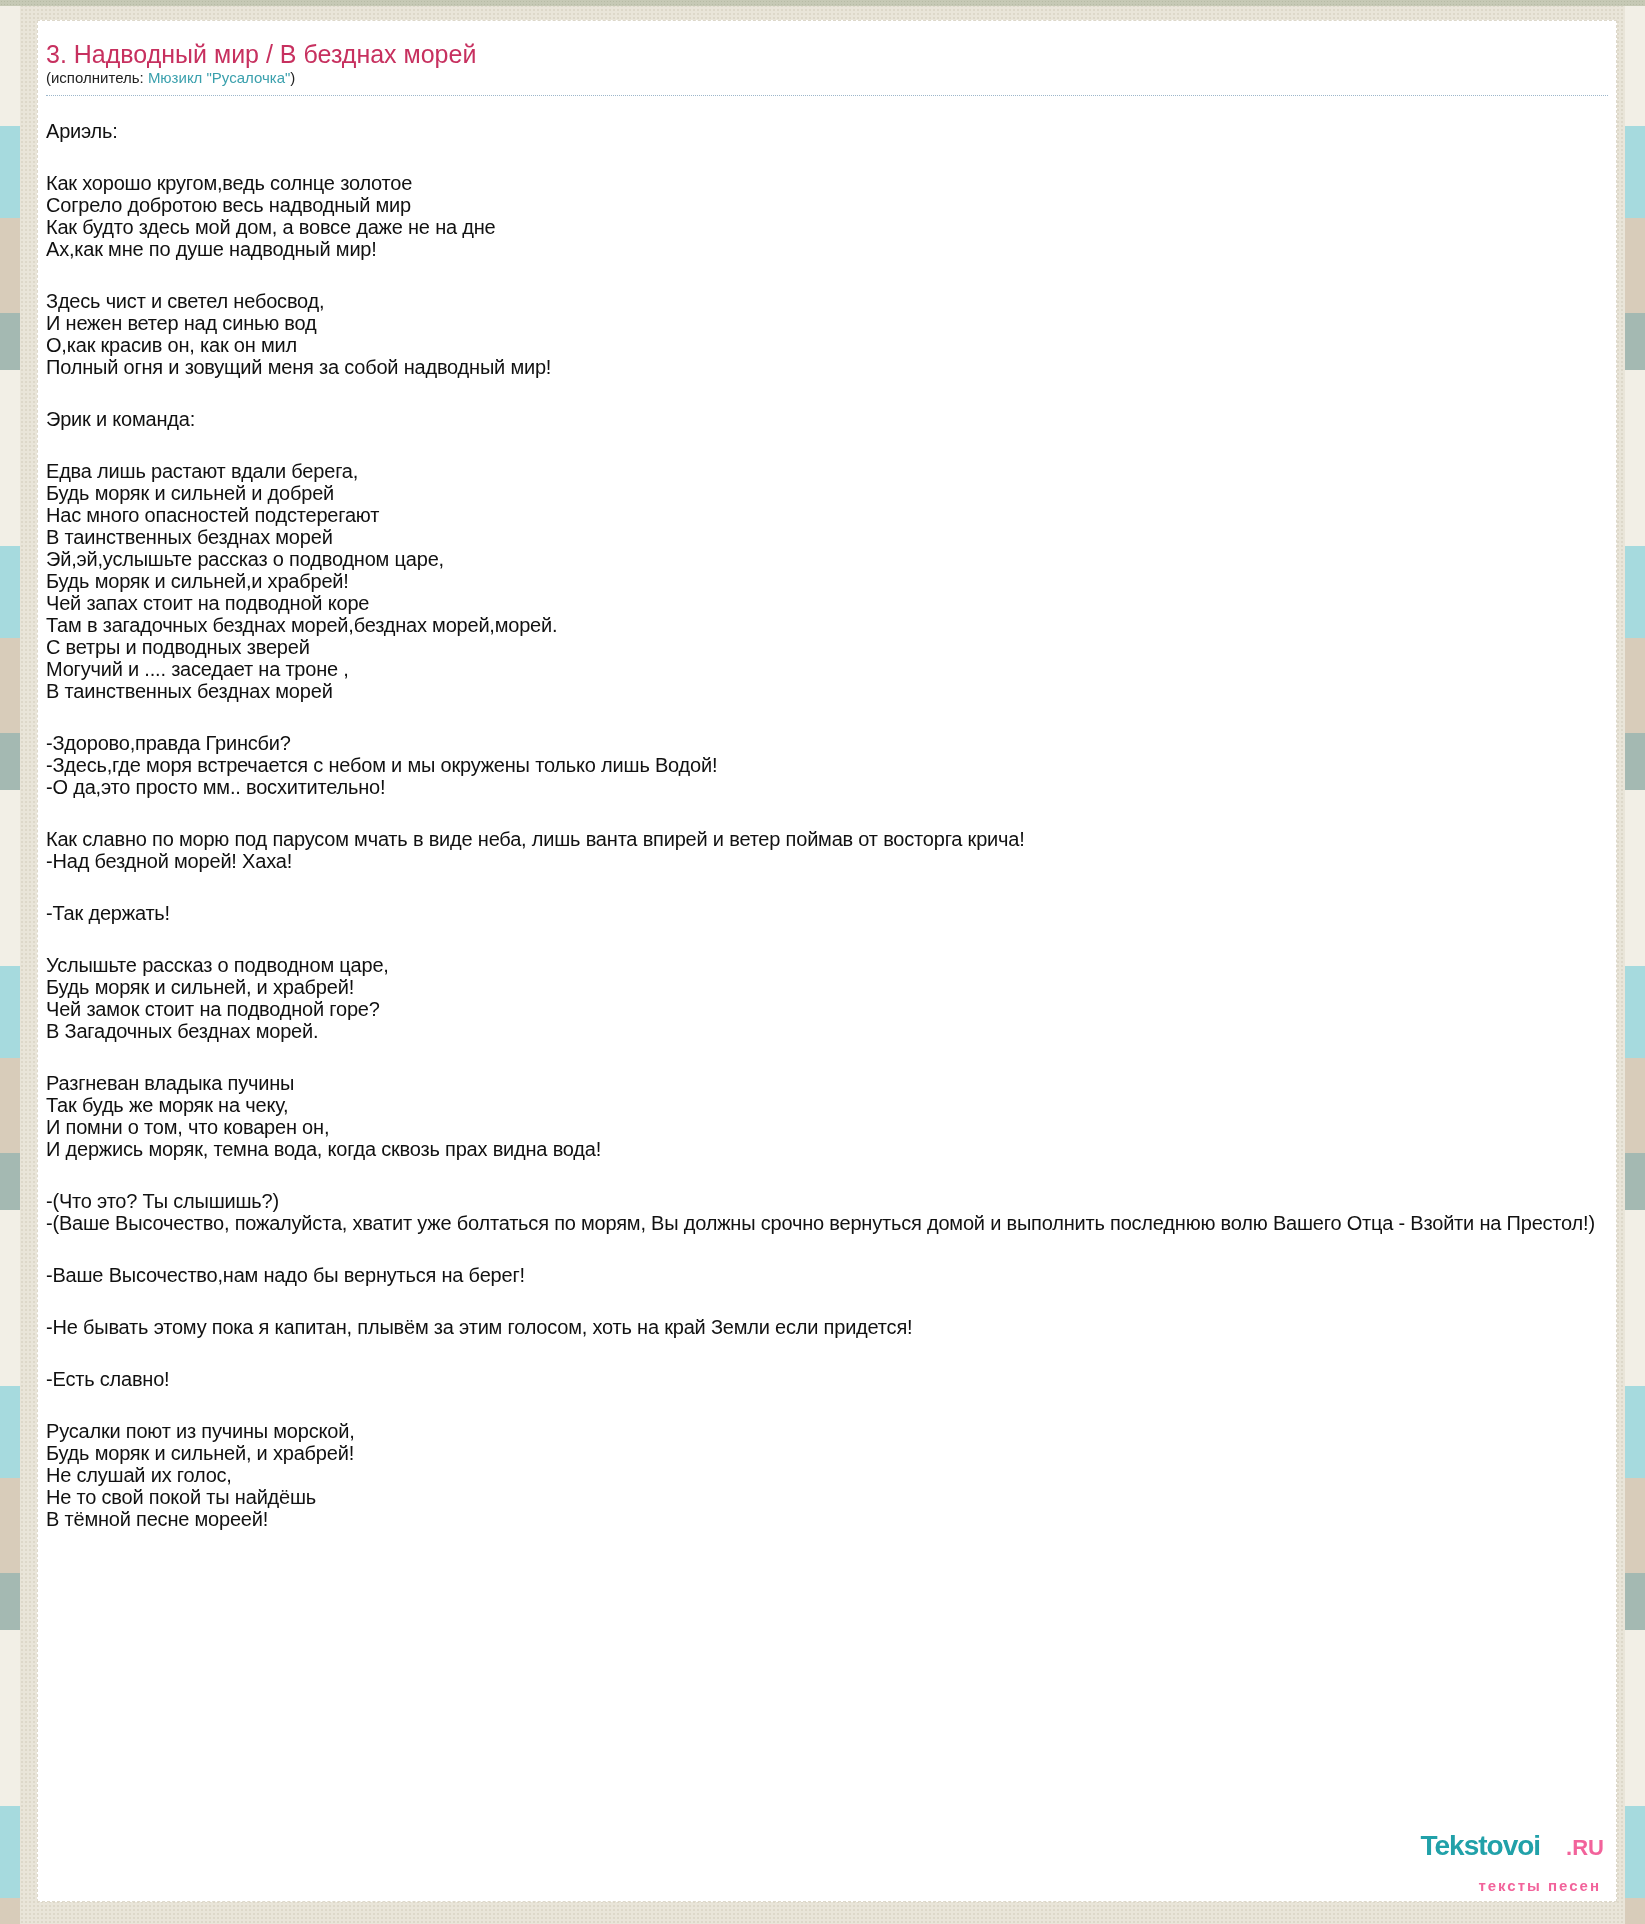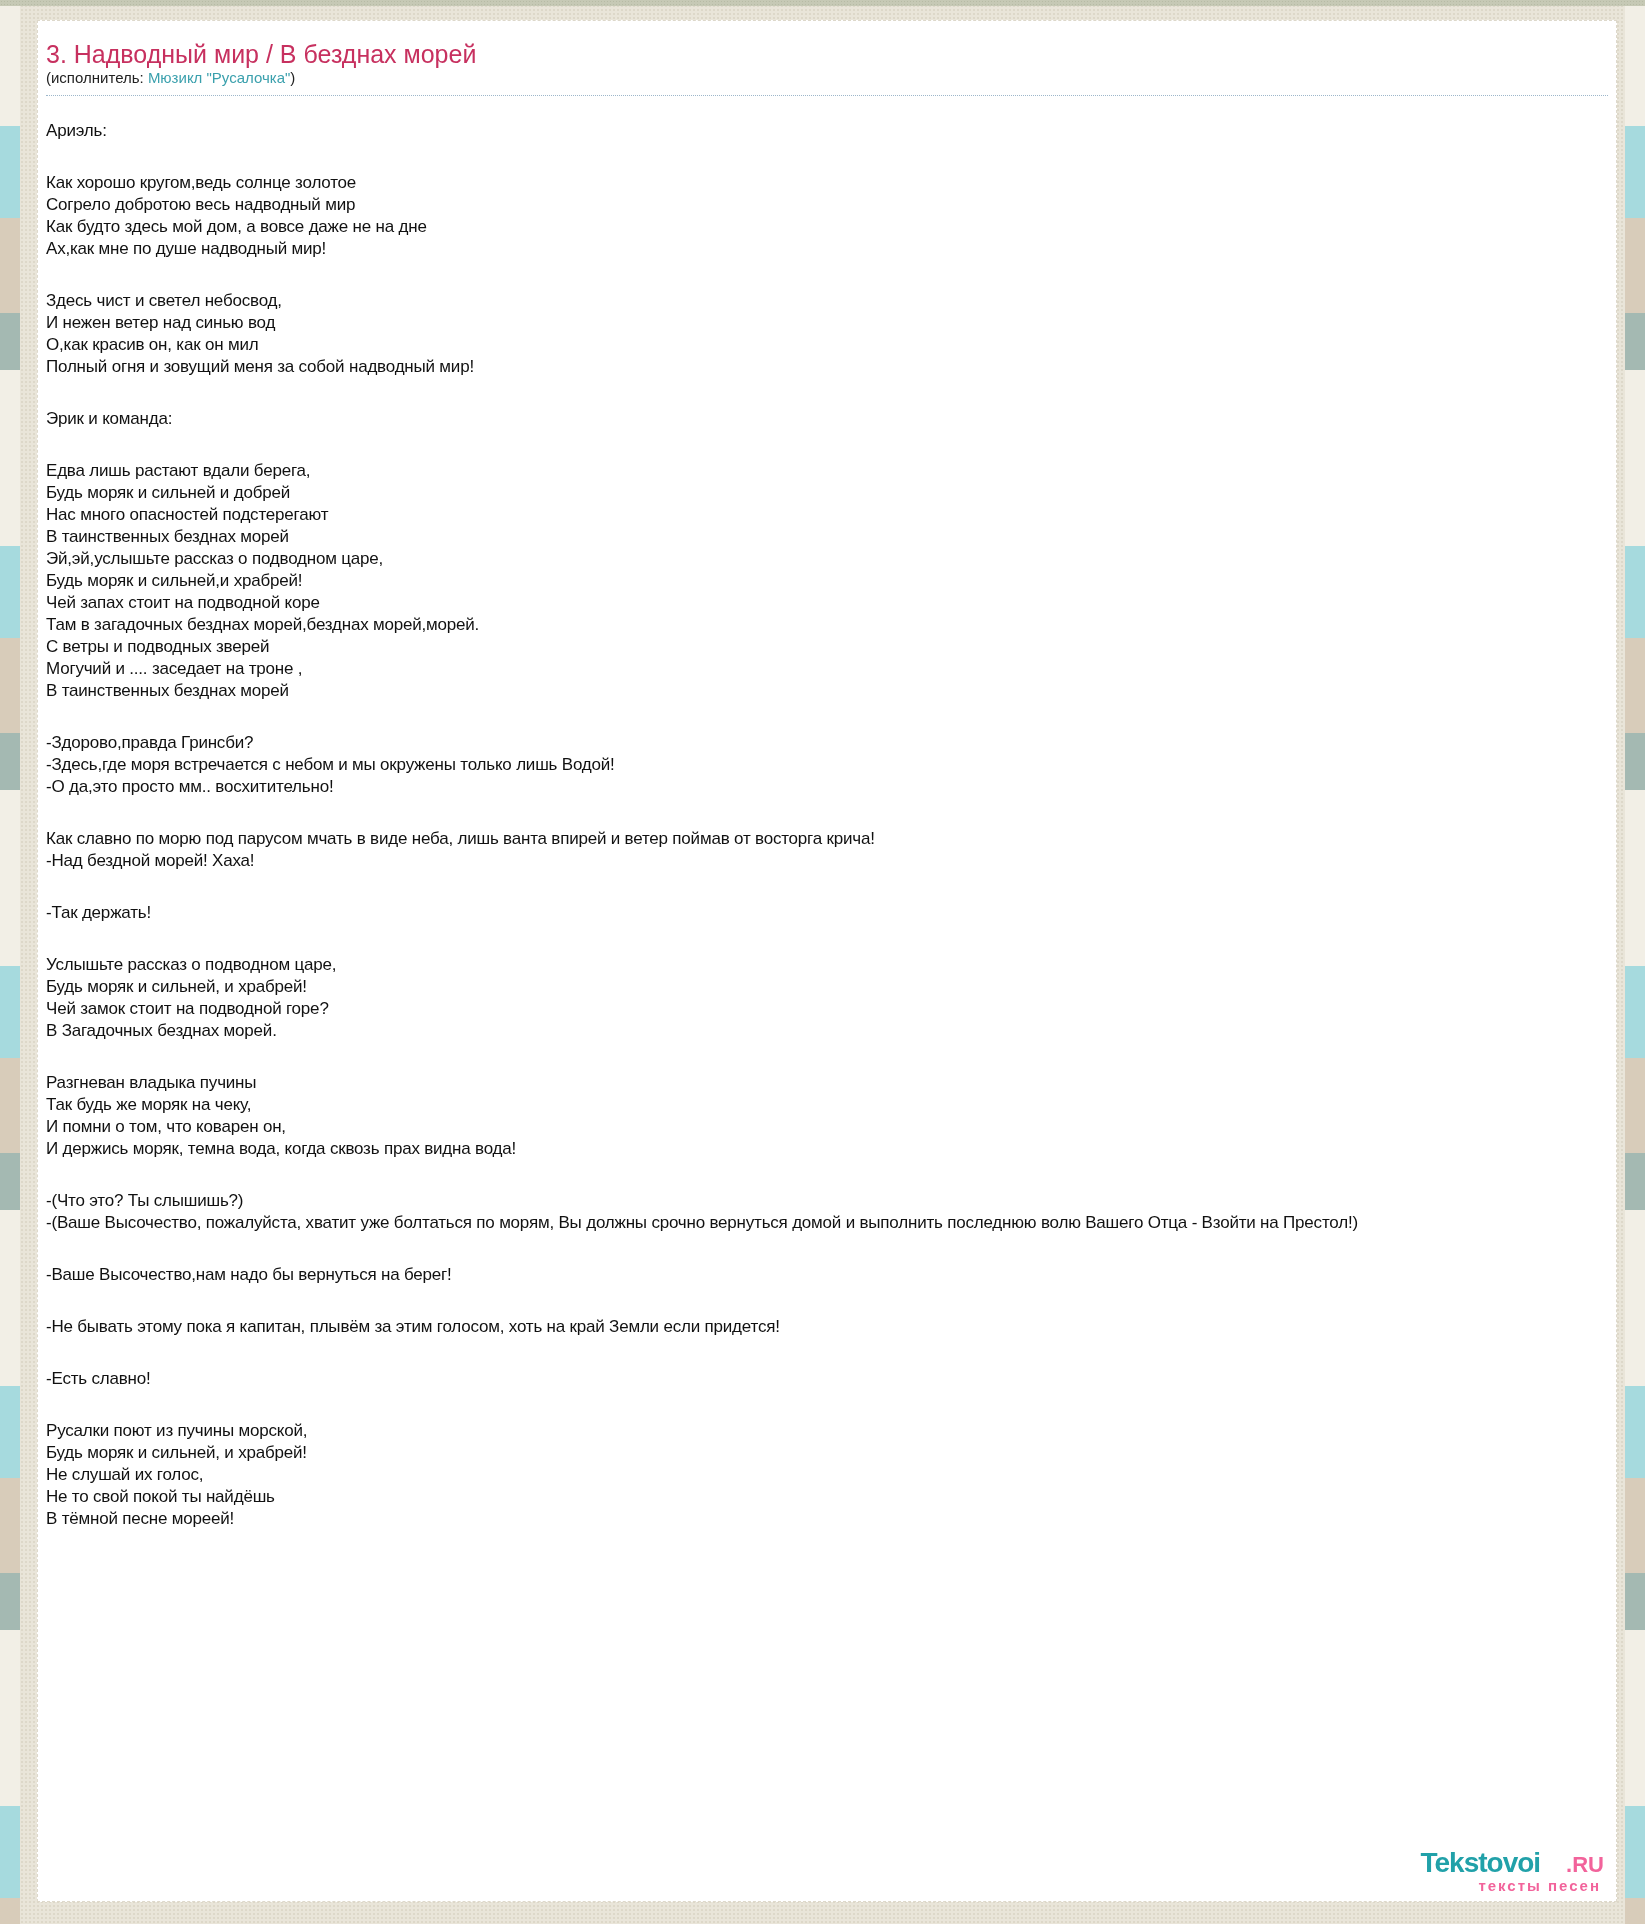--- a/index.html
+++ b/index.html
@@ -41,39 +41,39 @@
   .artist-line{
     font-size:15px;color:#222222;
     padding-bottom:9px;margin-bottom:4px;
     border-bottom:1px dotted #9db7cb;
   }
   .artist-link{
     color:#3aa0ad;text-decoration:none;cursor:pointer;
   }
   .lyrics{
     margin-top:24px;
-    font-size:17px;line-height:22px;color:#111111;
+    font-size:20px;line-height:22px;color:#111111;
     letter-spacing:-0.2px;
   }
   .stanza{
     white-space:pre-line;
     margin:0 0 30px 0;
   }
   .logo{
     position:absolute;right:12px;bottom:8px;
     text-align:right;cursor:pointer;line-height:1;
   }
   .logo-name{
     font-size:28px;font-weight:bold;color:#21a1a9;letter-spacing:-1px;
   }
   .logo-tld{
     font-size:22px;font-weight:bold;color:#f2639b;letter-spacing:0;padding-left:26px;
   }
   .logo-tagline{
-    margin-top:1px;margin-right:3px;
+    margin-top:18px;margin-right:3px;
     font-size:15px;font-weight:bold;color:#f2639b;letter-spacing:2px;
   }
 </style>
 </head>
 <body>
 
 <div class="top-band"></div>
 <div class="stripe stripe-left"></div>
 <div class="stripe stripe-right"></div>
 

